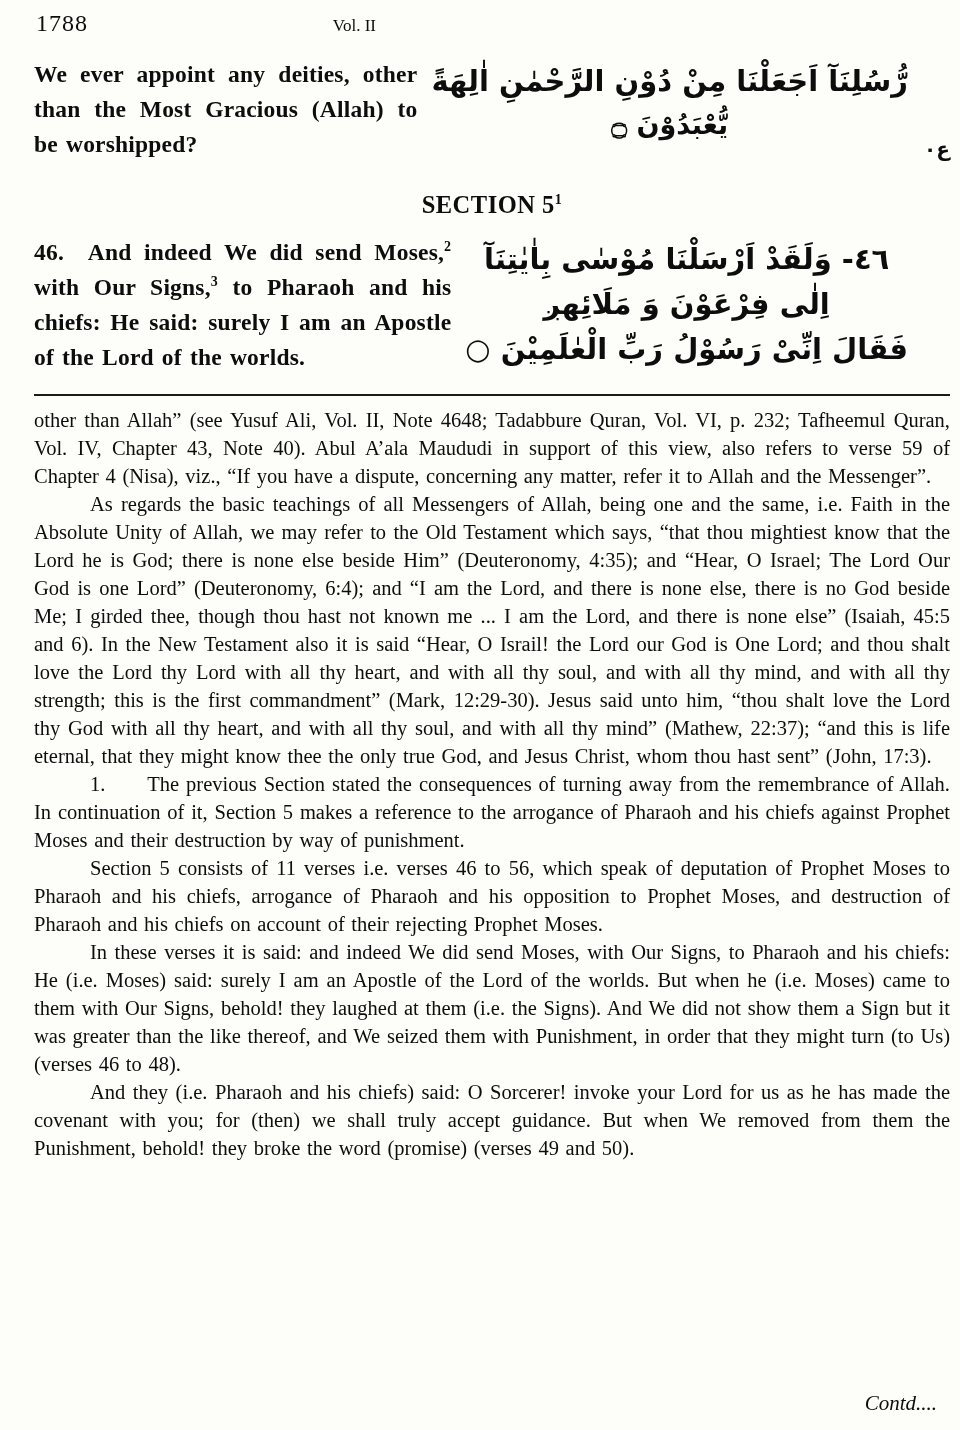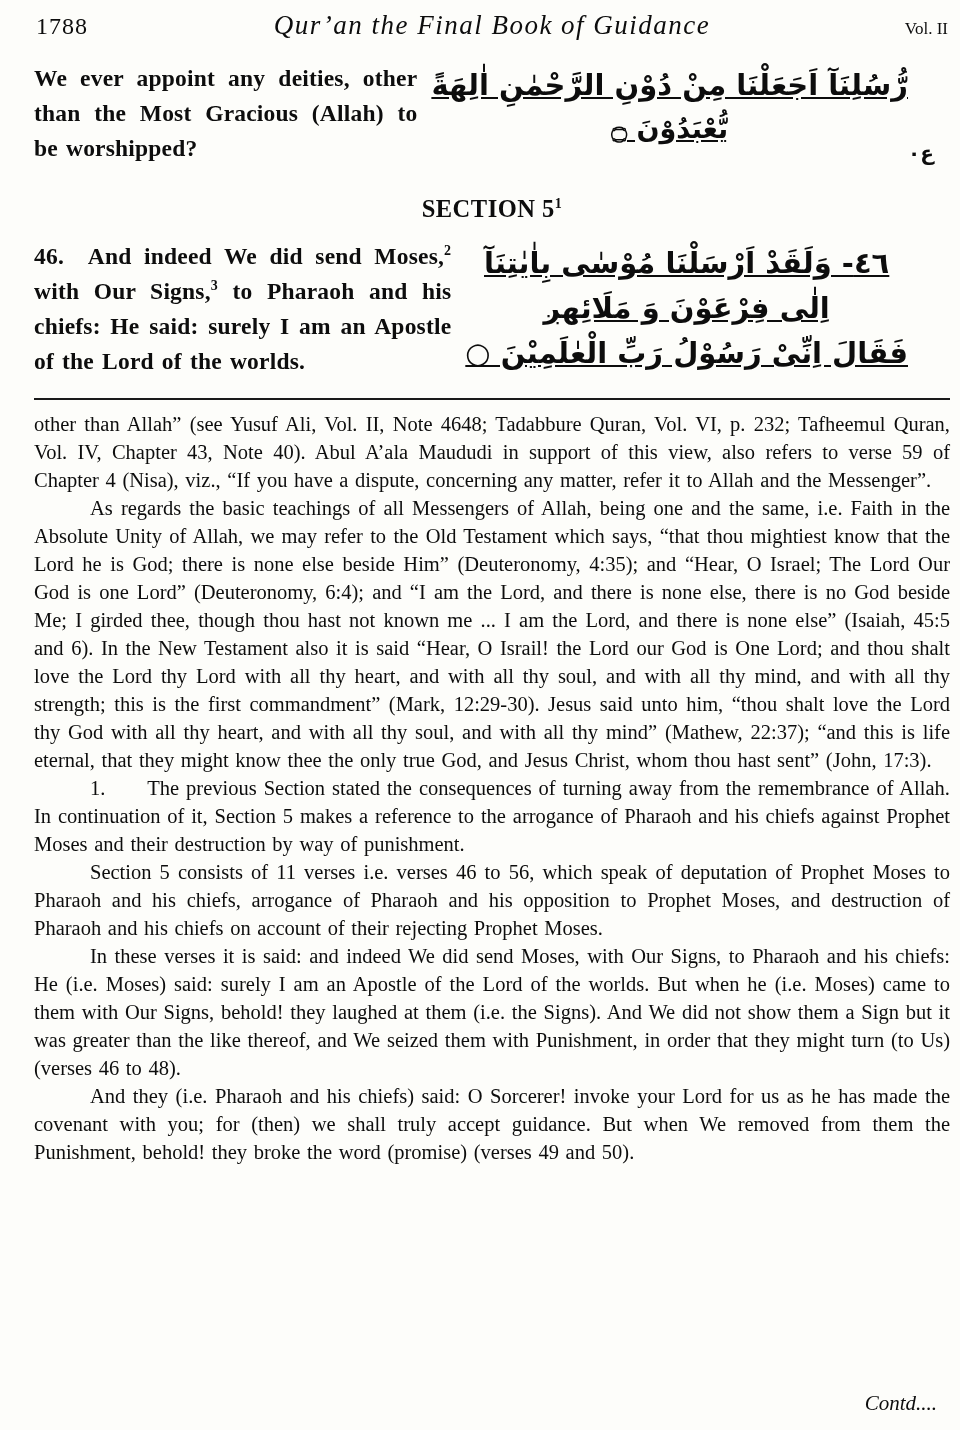--- a/index.html
+++ b/index.html
@@ -45,25 +45,25 @@
   .verse-english sup { font-size: 14px; line-height: 0; }
   .verse-arabic {
     flex: 1;
     direction: rtl;
     font-family: "DejaVu Sans", sans-serif;
     font-size: 29px;
     font-weight: bold;
     text-align: center;
     padding: 2px 42px 0 14px;
   }
-  .ar-line { line-height: 1.55; white-space: nowrap; text-decoration: underline; }
+  .ar-line { line-height: 1.55; white-space: nowrap; }
   .ar-line.small-center { font-size: 27px; }
   .margin-marker {
     position: absolute;
-    right: 16px;
+    right: 0px;
     top: 80px;
     font-family: "DejaVu Sans", sans-serif;
     font-size: 20px;
     font-weight: bold;
   }
 
   
   .section-heading {
     text-align: center;
     font-size: 24.5px;
@@ -98,21 +98,20 @@
     font-size: 21px;
   }
 </style>
 </head>
 <body>
 
 <div class="page">
 
   <header class="page-header">
     <span class="page-num">1788</span>
-    <span class="book-title">Qur’an the Final Book of Guidance</span>
     <span class="volume">Vol. II</span>
   </header>
 
   <section class="verse-block">
     <div class="verse-english">We ever appoint any deities, other than the Most Gracious (Allah) to be worshipped?</div>
     <div class="verse-arabic">
       <div class="ar-line">رُّسُلِنَآ اَجَعَلْنَا مِنْ دُوْنِ الرَّحْمٰنِ اٰلِهَةً</div>
       <div class="ar-line small-center">يُّعْبَدُوْنَ ۝</div>
     </div>
     <span class="margin-marker">ع۰</span>

